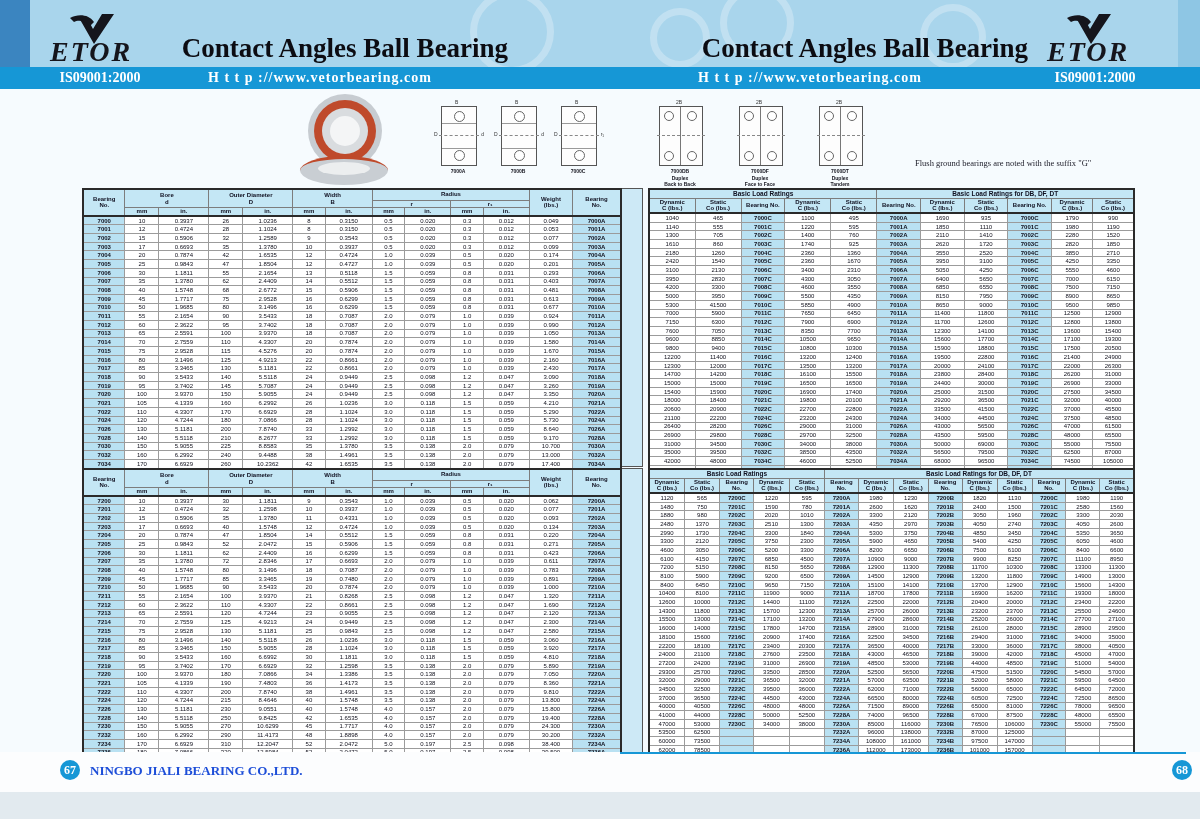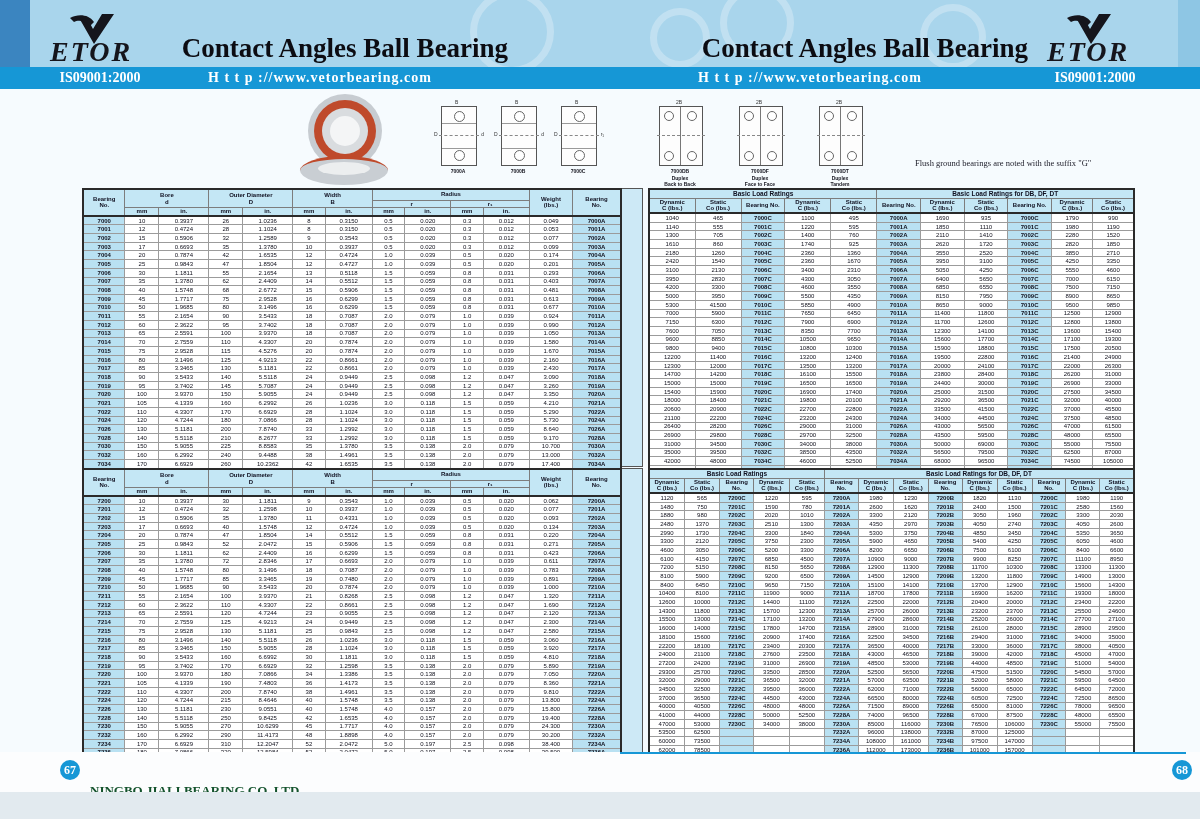--- a/index.html
+++ b/index.html
@@ -61,21 +61,21 @@
   tbody td{border:1px solid #9b9b9b;text-align:center;padding:0;font-size:6px;line-height:1;
         height:7.7px;color:#10101c;background:#fff;}
   tbody td.bno{background:#b9e1f2;font-weight:bold;}
   .filler{position:absolute;background:#cde9f6;border:1px solid #555;border-left:none;}
   
   .footer-band{position:absolute;left:0;top:752px;width:1200px;height:40px;background:#fcfdfe;}
   .footer-bottom{position:absolute;left:0;top:792px;width:1200px;height:27px;background:#e2eaef;}
   .footer-line{position:absolute;left:620px;top:752px;width:566px;height:2px;background:#1697d6;}
   .badge{position:absolute;width:20px;height:20px;border-radius:50%;background:#1697d6;color:#fff;
         font-family:"Liberation Serif",serif;font-weight:bold;font-size:12px;text-align:center;line-height:20px;}
-  .ftxt{position:absolute;font-family:"Liberation Serif",serif;font-weight:bold;font-size:13px;color:#14532d;margin-top:20px;}
+  .ftxt{position:absolute;font-family:"Liberation Serif",serif;font-weight:bold;font-size:13px;color:#1d4ed8;}
 </style>
 </head>
 <body>
 
 <div id="page">
 
   <div class="hdr-band">
     <div class="deco-ring" style="left:470px;top:-10px;width:70px;height:70px;"></div>
     <div class="deco-ring" style="left:650px;top:8px;width:46px;height:46px;"></div>
     <div class="deco-ring" style="left:720px;top:-14px;width:60px;height:60px;"></div>

